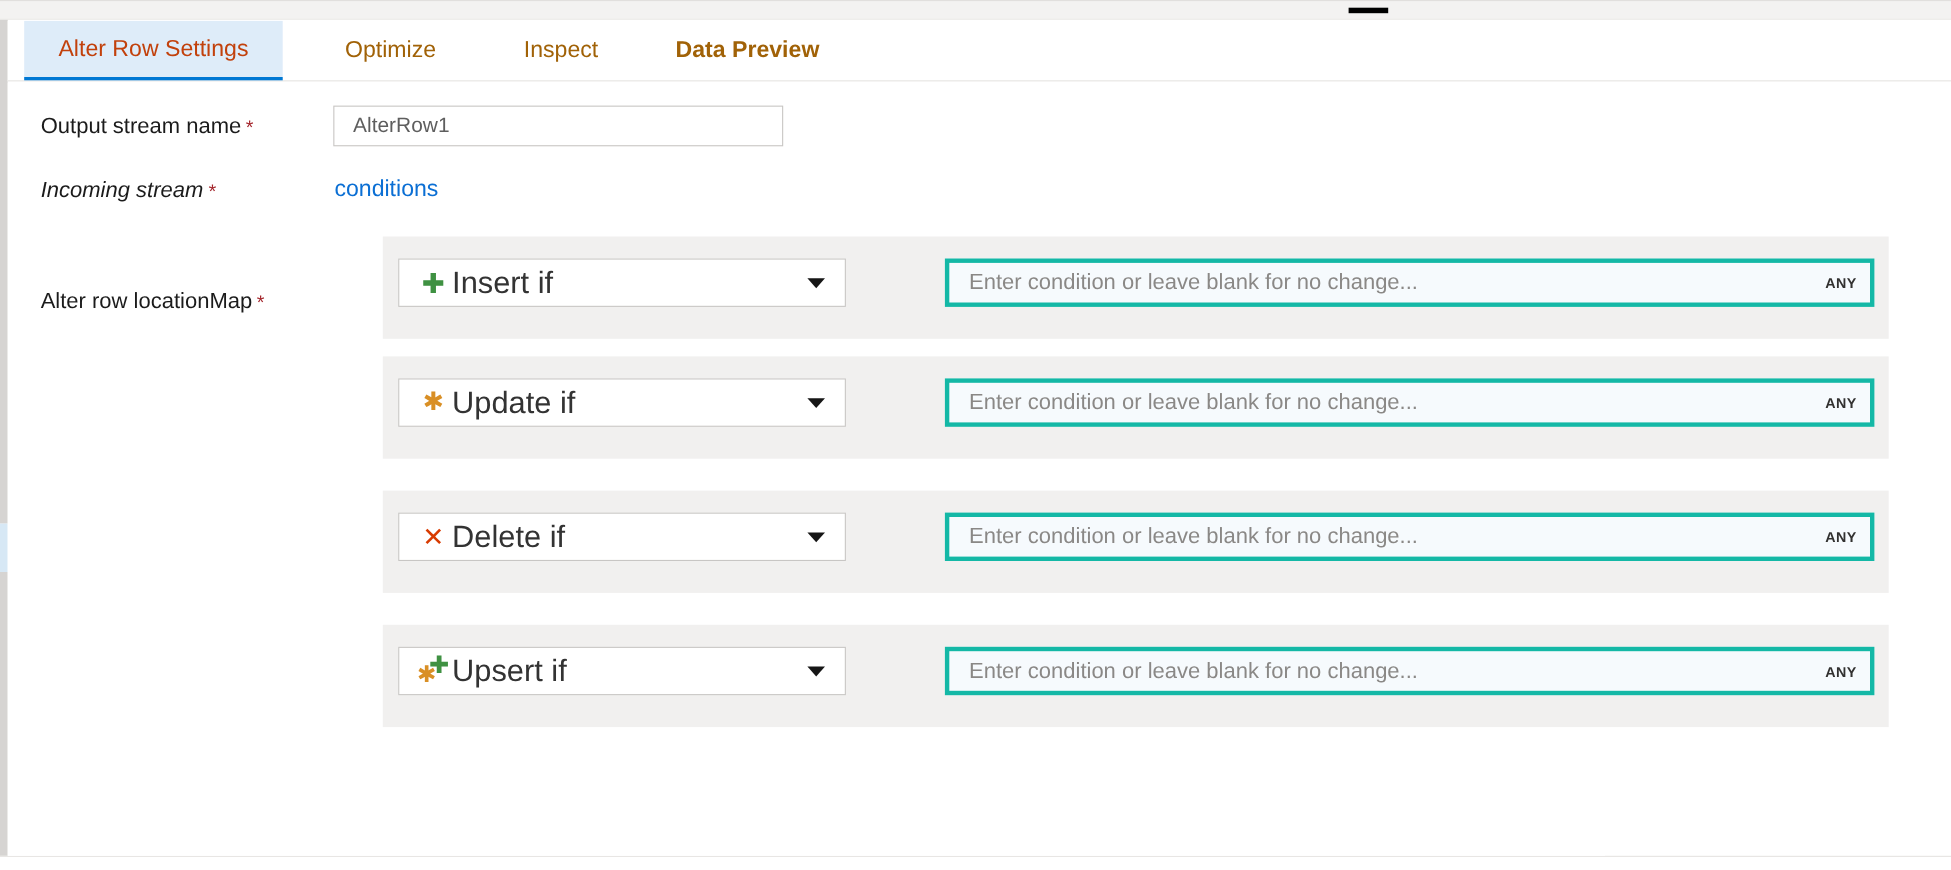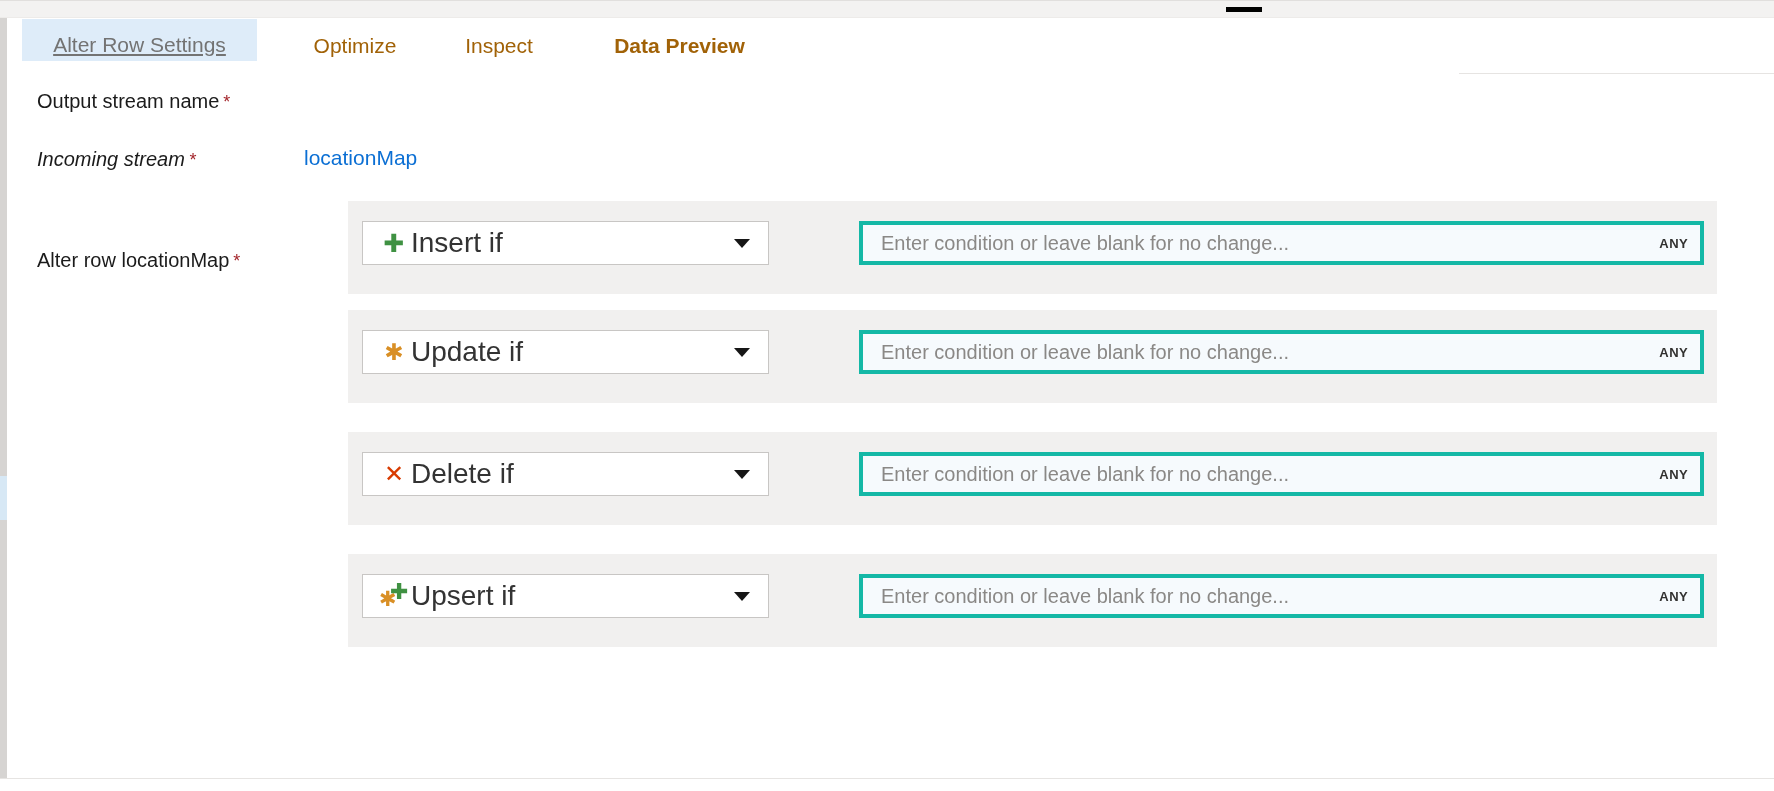--- a/index.html
+++ b/index.html
@@ -75,29 +75,28 @@
     color: #a16207;
     white-space: nowrap;
     cursor: pointer;
     background: transparent;
     border: none;
     font-family: "Liberation Sans", sans-serif;
     padding: 0 16px;
   }
   .tab.active {
     background: #deecf9;
-    color: #737373;
+    color: #c2410c;
     border-bottom: 3px solid #0078d4;
-    text-decoration: underline;
   }
 
   
   .form {
     position: absolute;
-    left: 7px; top: 61px;
+    left: 7px; top: 75px;
     width: 1452px; height: 703px;
     background: #ffffff;
   }
 
   .field-label {
     position: absolute;
     font-size: 20px;
     color: #1b1b1b;
     white-space: nowrap;
   }
@@ -248,38 +247,39 @@
   <div class="edge-rail bottom"></div>
   <div class="edge-divider"></div>
 
   <div class="tabstrip">
     <div class="tab active" style="left:15px;width:235px;">
       <span>Alter Row Settings</span>
     </div>
     <div class="tab" style="left:292px;width:112px;">
       <span>Optimize</span>
     </div>
-    <div class="tab" style="left:444px;width:96px;">
+    <div class="tab" style="left:455px;width:96px;">
       <span>Inspect</span>
     </div>
     <div class="tab" style="left:592px;width:161px;font-weight:bold;">
       <span>Data Preview</span>
     </div>
   </div>
 
   <div class="form">
 
     <div class="field-label" style="left:30px;top:29px;">
       <span>Output stream name</span><span class="req">*</span>
     </div>
+    <input class="text-input" type="text" style="left: 296px; top: 21px; width: 409px; height: 37px;" value="AlterRow1">
 
     <div class="field-label" style="left:30px;top:87px;font-style:italic;">
       <span>Incoming stream</span><span class="req">*</span>
     </div>
-    <a class="stream-link" href="#" style="left:297px;top:85px;">locationMap</a>
+    <a class="stream-link" href="#" style="left:297px;top:85px;">conditions</a>
 
     <div class="field-label" style="left:30px;top:188px;">
       <span>Alter row locationMap</span><span class="req">*</span>
     </div>
 
     <div class="cond-band" style="top:140px;height:93px;">
       <div class="cond-select" style="left:14px;top:20px;width:407px;">
         <span class="sel-icon">
           <span class="ic-plus">✚</span>
         </span>

